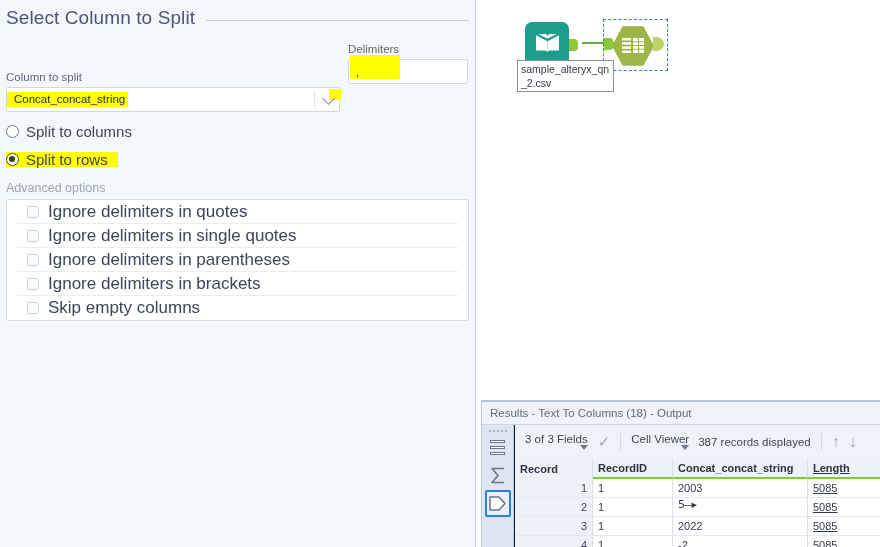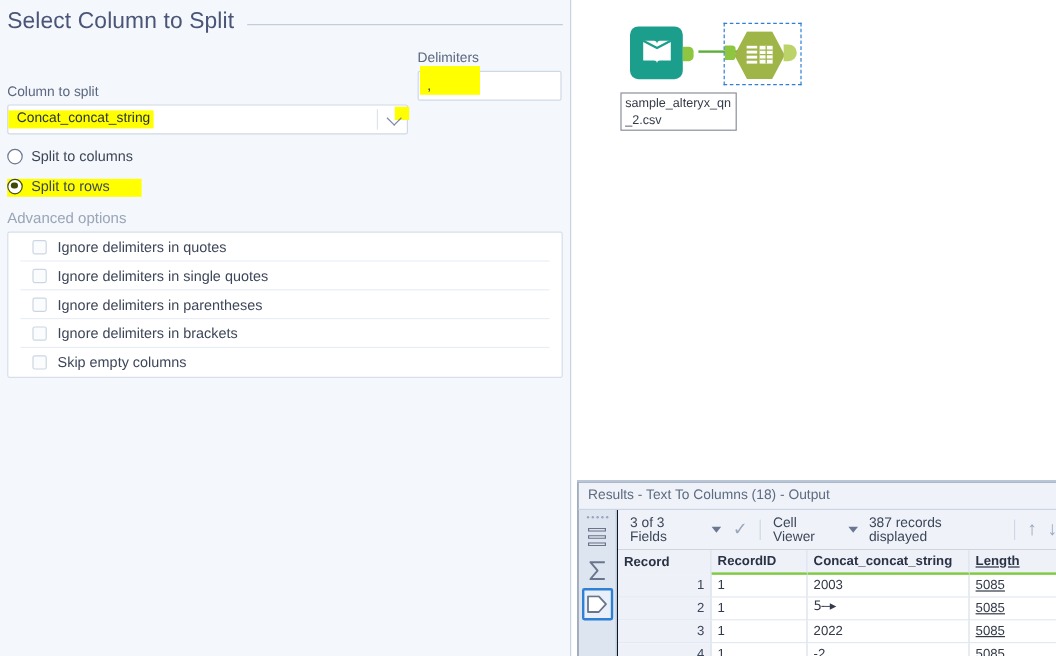--- a/index.html
+++ b/index.html
@@ -103,41 +103,41 @@
   }
   .radio-dot.on {
     border-color: #474f07; background: #ffffff;
   }
   .radio-dot.on::after {
     content: ""; position: absolute; left: 2.4px; top: 2.4px;
     width: 5.6px; height: 5.6px; border-radius: 50%; background: #3f4705;
   }
   .radio-label {
     position: relative; z-index: 2;
-    font-size: 12px; color: #3d4659;
+    font-size: 15px; color: #3d4659;
   }
 
   .adv-title {
     font-size: 12.5px; color: #9aa5b8; margin-top: 13px; margin-bottom: 4px;
   }
   .adv-box {
     background: #ffffff; border: 1px solid #d6dfeb; border-radius: 2px;
     padding: 0 10px;
   }
   .adv-item {
     display: flex; align-items: center; height: 24px;
     border-bottom: 1px solid #e9eef5;
     padding-left: 10px;
   }
   .adv-item:last-child { border-bottom: none; }
   .adv-cb {
     width: 12px; height: 12px; border: 1px solid #ccd6e3;
     border-radius: 2px; background: #fbfcfe; flex: none; margin-right: 9px;
   }
-  .adv-label { font-size: 12px; color: #3d4659; }
+  .adv-label { font-size: 17px; color: #3d4659; }
 
   
   #canvas {
     position: absolute; left: 477px; top: 0;
     width: 403px; height: 400px; background: #ffffff;
   }
   .node-input {
     position: absolute; left: 48px; top: 22px;
     width: 44px; height: 44px;
   }
@@ -174,21 +174,21 @@
     position: absolute; left: 0px; top: 18px;
     width: 9px; height: 12px; background: #8ec63f;
     border-radius: 0 3px 3px 0;
   }
   .conn-out-ttc {
     position: absolute; left: 49px; top: 17px;
     width: 11px; height: 14px; background: #bcd36a;
     border-radius: 0 7px 7px 0;
   }
   .node-label {
-    position: absolute; left: 40px; top: 77px;
+    position: absolute; left: 40px; top: 60px;
     width: 97px; min-height: 29px;
     background: #ffffff; border: 1px solid #8a8f99;
     font-size: 10.5px; color: #333a48; line-height: 14px;
     padding: 1px 3px;
     word-break: break-all;
   }
 
   
   #results {
     position: absolute; left: 481px; top: 400px;
@@ -235,21 +235,21 @@
     border: 1px solid #68758c;
   }
 
   .toolbar {
     position: absolute; left: 33px; top: 0;
     width: 366px; height: 33px;
     display: flex; align-items: center;
     background: #eff3f9;
     font-size: 11.5px; color: #3d4659;
   }
-  .tb-item { display: flex; align-items: center; }
+  .tb-item { display: flex; align-items: flex-end; flex-direction: column; }
   .tb-caret {
     width: 0; height: 0; margin-left: 6px;
     border-left: 4px solid transparent; border-right: 4px solid transparent;
     border-top: 5px solid #6b7790;
   }
   .tb-check {
     margin-left: 10px; color: #9aa6ba; font-size: 15px; line-height: 1;
   }
   .tb-sep {
     width: 1px; height: 17px; background: #cfd8e5; margin: 0 10px;

